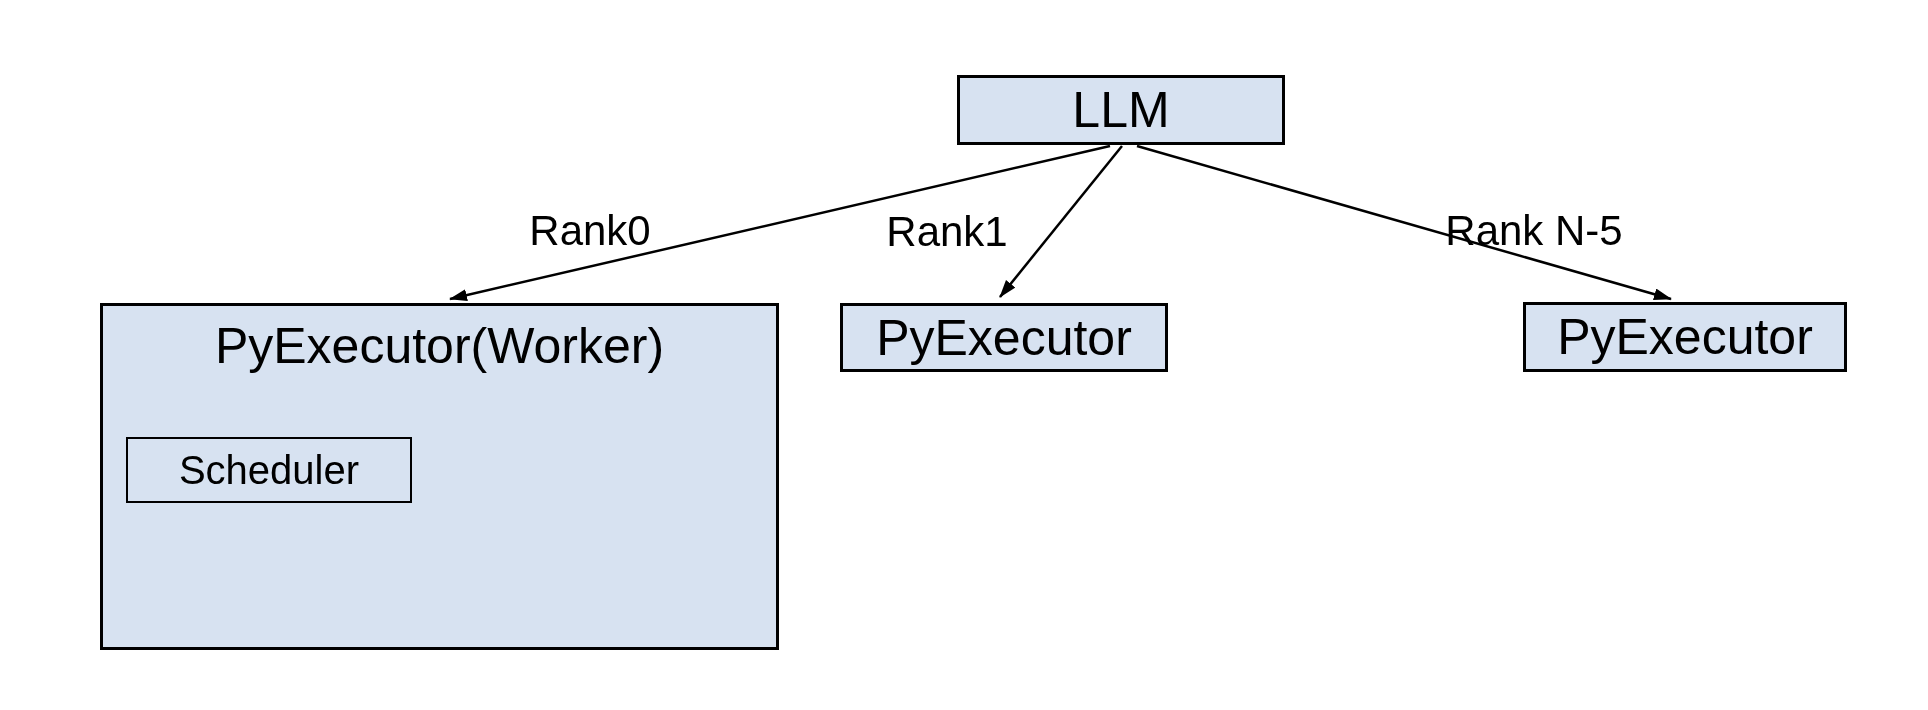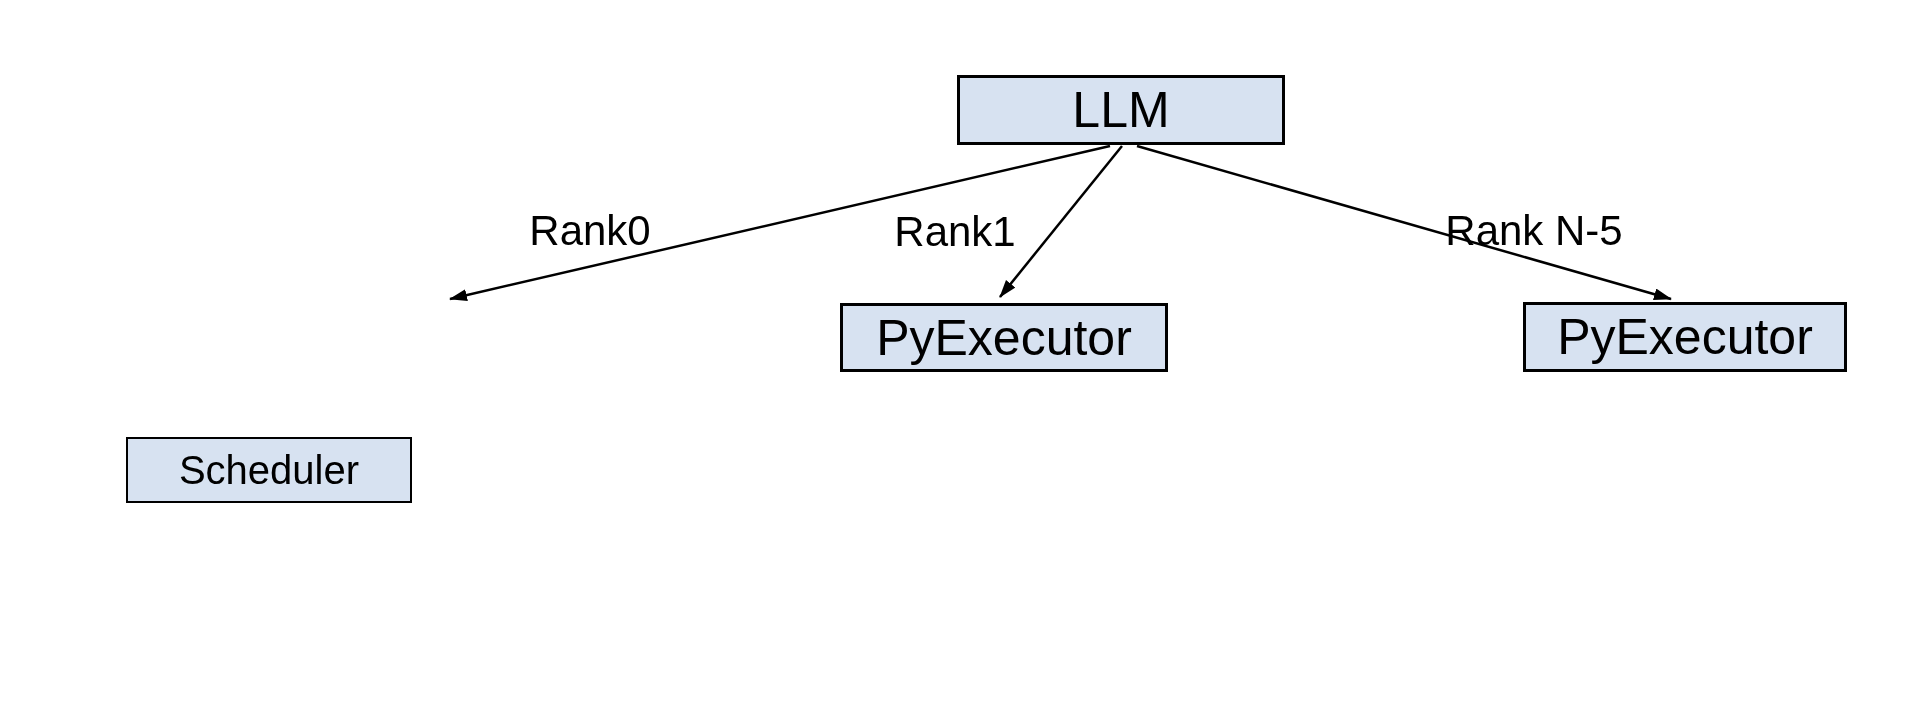--- a/index.html
+++ b/index.html
@@ -67,21 +67,21 @@
 
   .edge-label {
     position: absolute;
     transform: translate(-50%, -50%);
     font-size: 42px;
     white-space: nowrap;
     z-index: 4;
     background: transparent;
   }
   .edge-rank0 { left: 590px;  top: 231px; }
-  .edge-rank1 { left: 947px;  top: 232px; margin-left: 8px; }
+  .edge-rank1 { left: 947px;  top: 232px; }
   .edge-rankn { left: 1534px; top: 231px; }
 </style>
 </head>
 <body>
 
 <div class="canvas">
 
   <svg class="arrows-layer" width="1928" height="710" viewBox="0 0 1928 710" xmlns="http://www.w3.org/2000/svg">
     <defs>
       <marker id="arrowhead" markerUnits="userSpaceOnUse" markerWidth="20" markerHeight="14" refX="17" refY="6" orient="auto">
@@ -94,20 +94,23 @@
   </svg>
 
   <div class="node llm-box">
     <span class="node-label">LLM</span>
   </div>
 
   <span class="edge-label edge-rank0">Rank0</span>
   <span class="edge-label edge-rank1">Rank1</span>
   <span class="edge-label edge-rankn">Rank N-5</span>
 
+  <div class="worker-box">
+    <span class="worker-title">PyExecutor(Worker)</span>
+  </div>
 
   <div class="component comp-scheduler">
     <span class="node-label">Scheduler</span>
   </div>
 
   <div class="node pyexec-mid">
     <span class="node-label">PyExecutor</span>
   </div>
 
   <div class="node pyexec-right">

